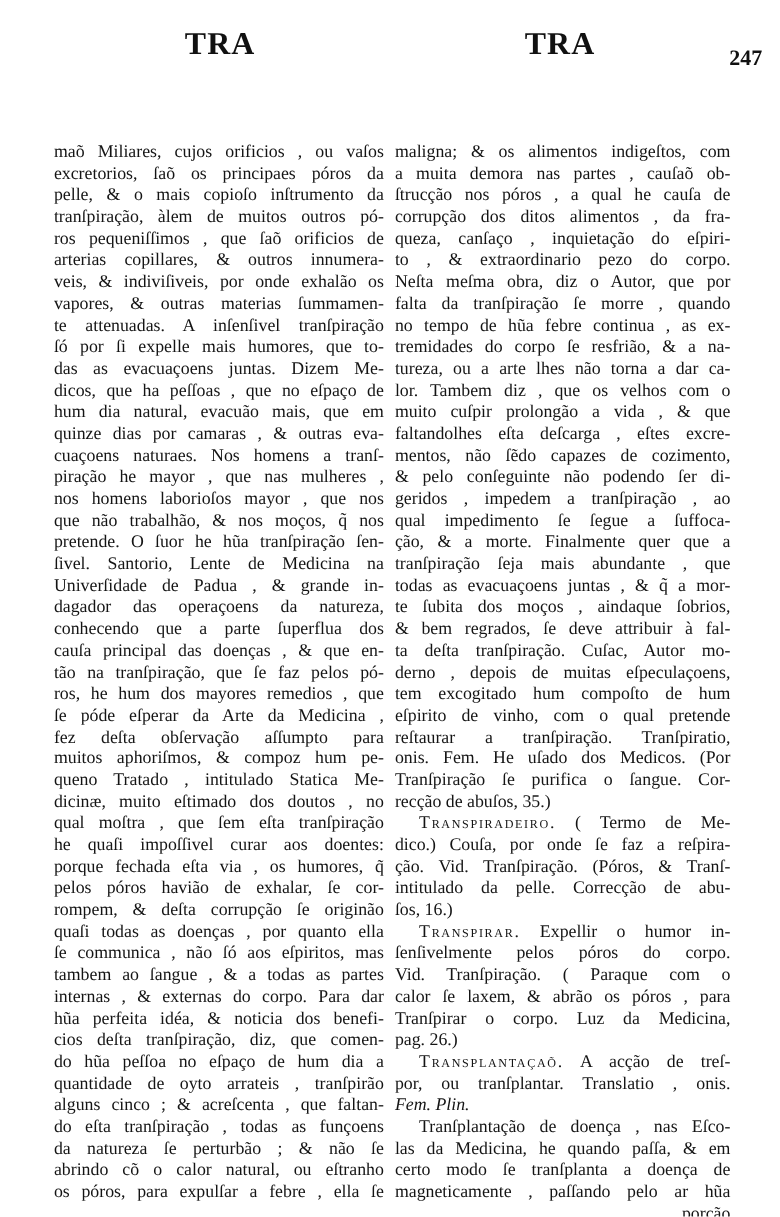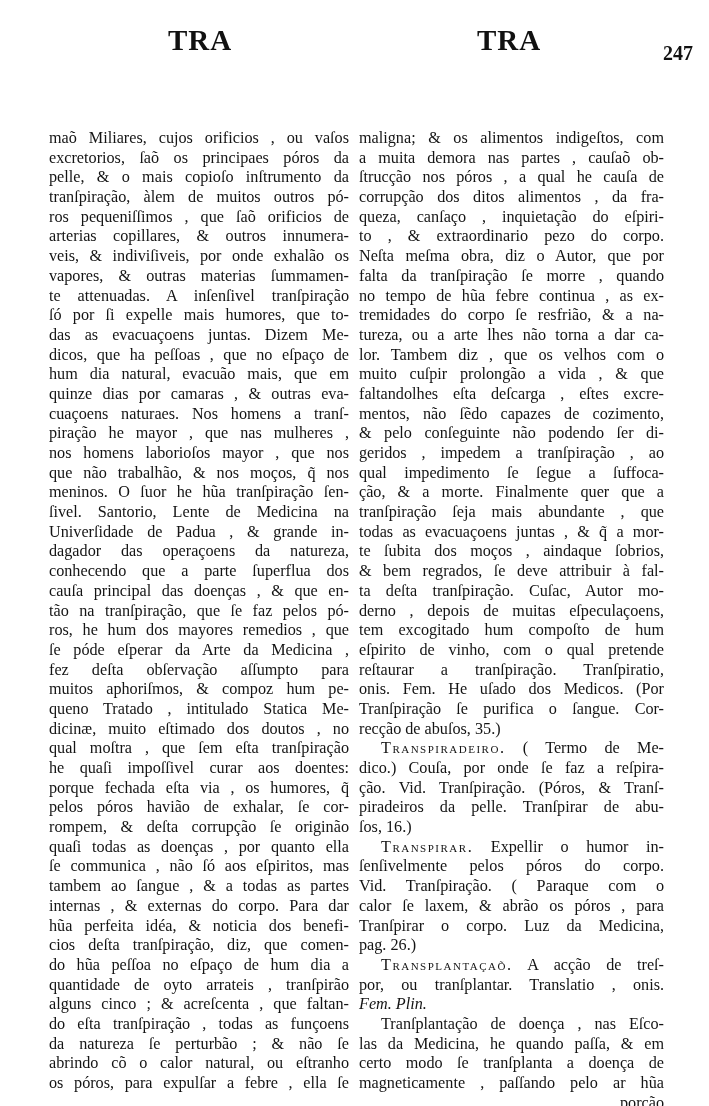--- a/index.html
+++ b/index.html
@@ -97,21 +97,21 @@
     <span class="line">te attenuadas. A inſenſivel tranſpiração</span>
     <span class="line">ſó por ſi expelle mais humores, que to-</span>
     <span class="line">das as evacuaçoens juntas. Dizem Me-</span>
     <span class="line">dicos, que ha peſſoas , que no eſpaço de</span>
     <span class="line">hum dia natural, evacuão mais, que em</span>
     <span class="line">quinze dias por camaras , &amp; outras eva-</span>
     <span class="line">cuaçoens naturaes. Nos homens a tranſ-</span>
     <span class="line">piração he mayor , que nas mulheres ,</span>
     <span class="line">nos homens laborioſos mayor , que nos</span>
     <span class="line">que não trabalhão, &amp; nos moços, q̃ nos</span>
-    <span class="line">meninos. O ſuor he hũa tranſpiração ſen-</span>
+    <span class="line">pretende. O ſuor he hũa tranſpiração ſen-</span>
     <span class="line">ſivel. Santorio, Lente de Medicina na</span>
     <span class="line">Univerſidade de Padua , &amp; grande in-</span>
     <span class="line">dagador das operaçoens da natureza,</span>
     <span class="line">conhecendo que a parte ſuperflua dos</span>
     <span class="line">cauſa principal das doenças , &amp; que en-</span>
     <span class="line">tão na tranſpiração, que ſe faz pelos pó-</span>
     <span class="line">ros, he hum dos mayores remedios , que</span>
     <span class="line">ſe póde eſperar da Arte da Medicina ,</span>
     <span class="line">fez deſta obſervação aſſumpto para</span>
     <span class="line">muitos aphoriſmos, &amp; compoz hum pe-</span>
@@ -172,21 +172,21 @@
       <span class="line last">recção de abuſos, 35.)</span>
     </div>
 
   <div>
     <span class="line indent">
       <span class="sc">Transpiradeiro.</span>
       <span>( Termo de Me-</span>
     </span>
     <span class="line">dico.) Couſa, por onde ſe faz a reſpira-</span>
     <span class="line">ção. Vid. Tranſpiração. (Póros, &amp; Tranſ-</span>
-    <span class="line">piradeiros da pelle. Tranſpirar de abu-</span>
+    <span class="line">intitulado da pelle. Correcção de abu-</span>
     <span class="line last">ſos, 16.)</span>
   </div>
 
   <div>
     <span class="line indent">
       <span class="sc">Transpirar.</span>
       <span>Expellir o humor in-</span>
     </span>
     <span class="line">ſenſivelmente pelos póros do corpo.</span>
     <span class="line">Vid. Tranſpiração. ( Paraque com o</span>

